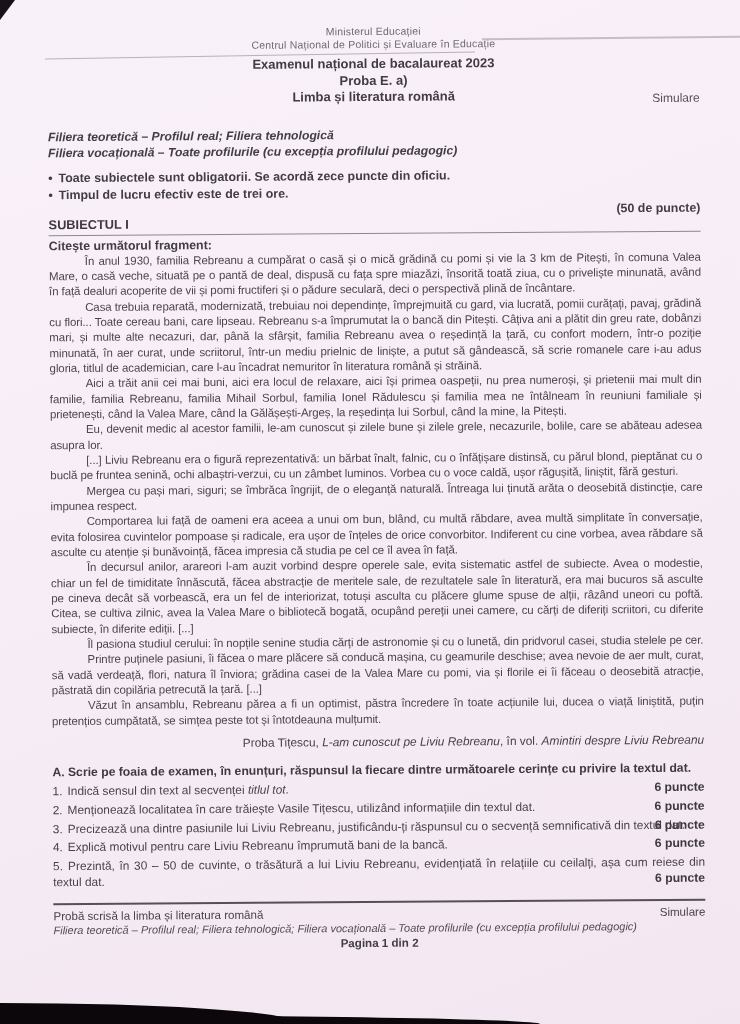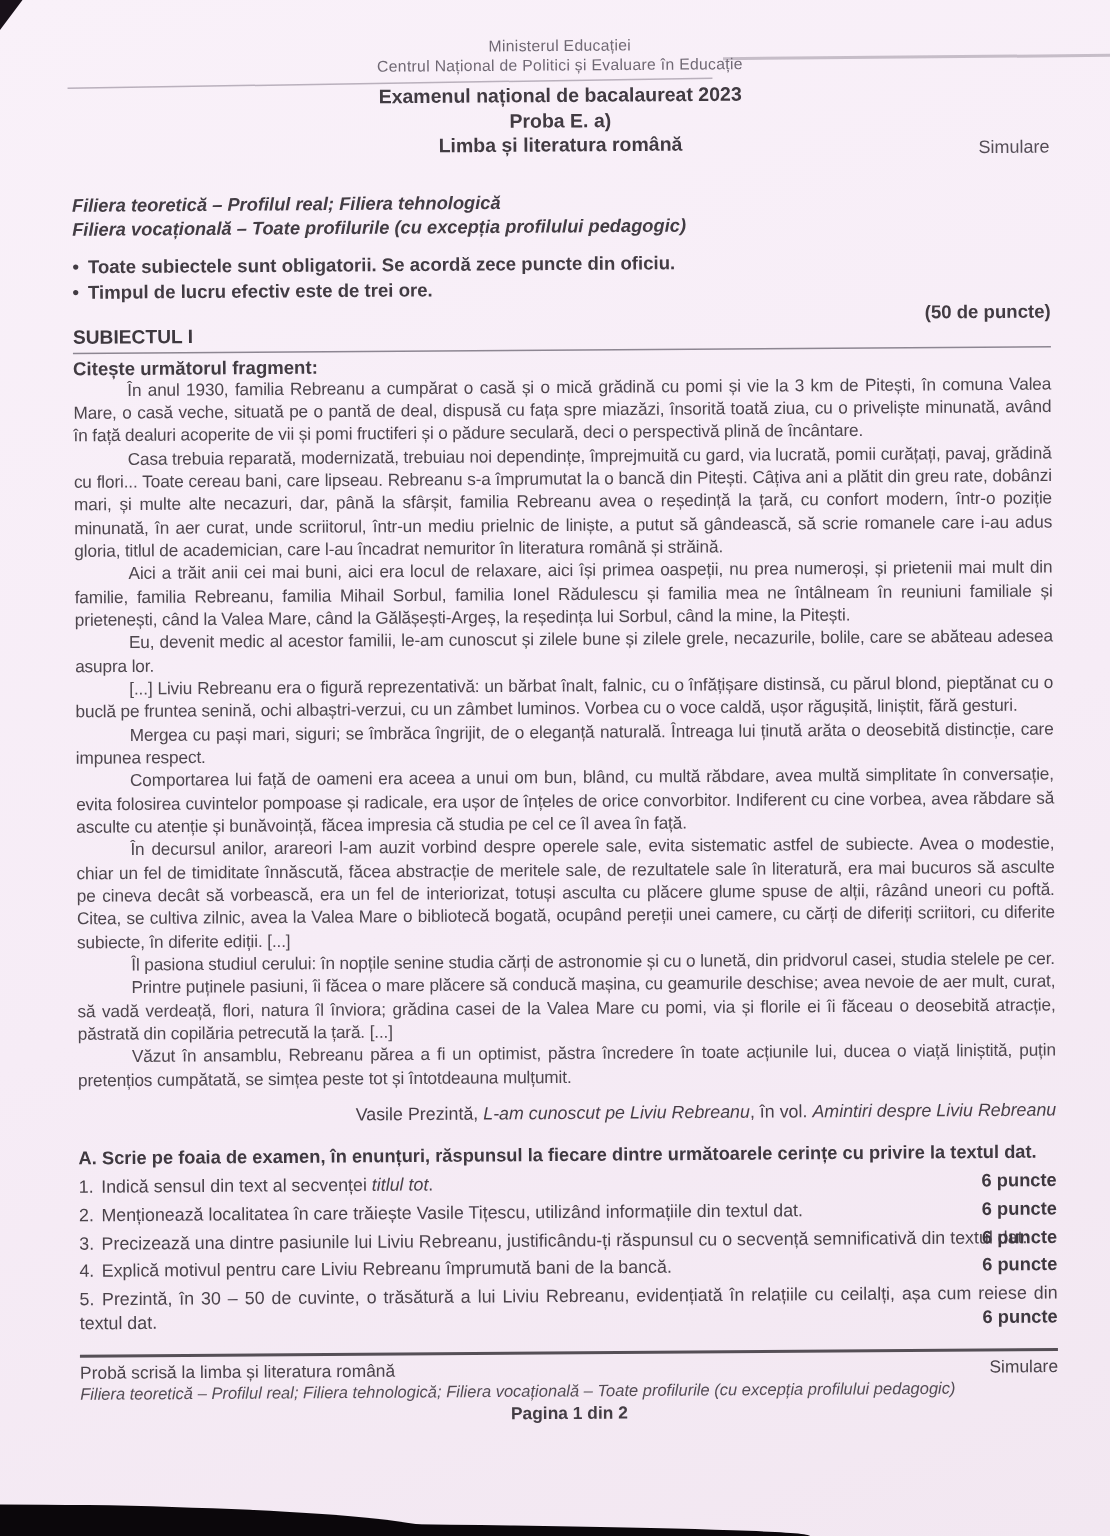--- a/index.html
+++ b/index.html
@@ -166,21 +166,21 @@
       <p>[...] Liviu Rebreanu era o figură reprezentativă: un bărbat înalt, falnic, cu o înfățișare distinsă, cu părul blond, pieptănat cu o buclă pe fruntea senină, ochi albaștri-verzui, cu un zâmbet luminos. Vorbea cu o voce caldă, ușor răgușită, liniștit, fără gesturi.</p>
       <p>Mergea cu pași mari, siguri; se îmbrăca îngrijit, de o eleganță naturală. Întreaga lui ținută arăta o deosebită distincție, care impunea respect.</p>
       <p>Comportarea lui față de oameni era aceea a unui om bun, blând, cu multă răbdare, avea multă simplitate în conversație, evita folosirea cuvintelor pompoase și radicale, era ușor de înțeles de orice convorbitor. Indiferent cu cine vorbea, avea răbdare să asculte cu atenție și bunăvoință, făcea impresia că studia pe cel ce îl avea în față.</p>
       <p>În decursul anilor, arareori l-am auzit vorbind despre operele sale, evita sistematic astfel de subiecte. Avea o modestie, chiar un fel de timiditate înnăscută, făcea abstracție de meritele sale, de rezultatele sale în literatură, era mai bucuros să asculte pe cineva decât să vorbească, era un fel de interiorizat, totuși asculta cu plăcere glume spuse de alții, râzând uneori cu poftă. Citea, se cultiva zilnic, avea la Valea Mare o bibliotecă bogată, ocupând pereții unei camere, cu cărți de diferiți scriitori, cu diferite subiecte, în diferite ediții. [...]</p>
       <p>Îl pasiona studiul cerului: în nopțile senine studia cărți de astronomie și cu o lunetă, din pridvorul casei, studia stelele pe cer.</p>
       <p>Printre puținele pasiuni, îi făcea o mare plăcere să conducă mașina, cu geamurile deschise; avea nevoie de aer mult, curat, să vadă verdeață, flori, natura îl înviora; grădina casei de la Valea Mare cu pomi, via și florile ei îi făceau o deosebită atracție, păstrată din copilăria petrecută la țară. [...]</p>
       <p>Văzut în ansamblu, Rebreanu părea a fi un optimist, păstra încredere în toate acțiunile lui, ducea o viață liniștită, puțin pretențios cumpătată, se simțea peste tot și întotdeauna mulțumit.</p>
     </div>
 
     <div class="attribution">
-      <span>Vasile Prezintă, </span><em>L-am cunoscut pe Liviu Rebreanu</em><span>, în vol. </span><em>Amintiri despre Liviu Rebreanu</em>
+      <span>Proba Tițescu, </span><em>L-am cunoscut pe Liviu Rebreanu</em><span>, în vol. </span><em>Amintiri despre Liviu Rebreanu</em>
     </div>
 
     <div class="section-a">
       <p class="intro">A. Scrie pe foaia de examen, în enunțuri, răspunsul la fiecare dintre următoarele cerințe cu privire la textul dat.</p>
 
       <div class="item">
         <span class="qnum">1.</span><span>Indică sensul din text al secvenței </span><em>titlul tot</em><span>.</span>
         <span class="points">6 puncte</span>
       </div>
       <div class="item">

